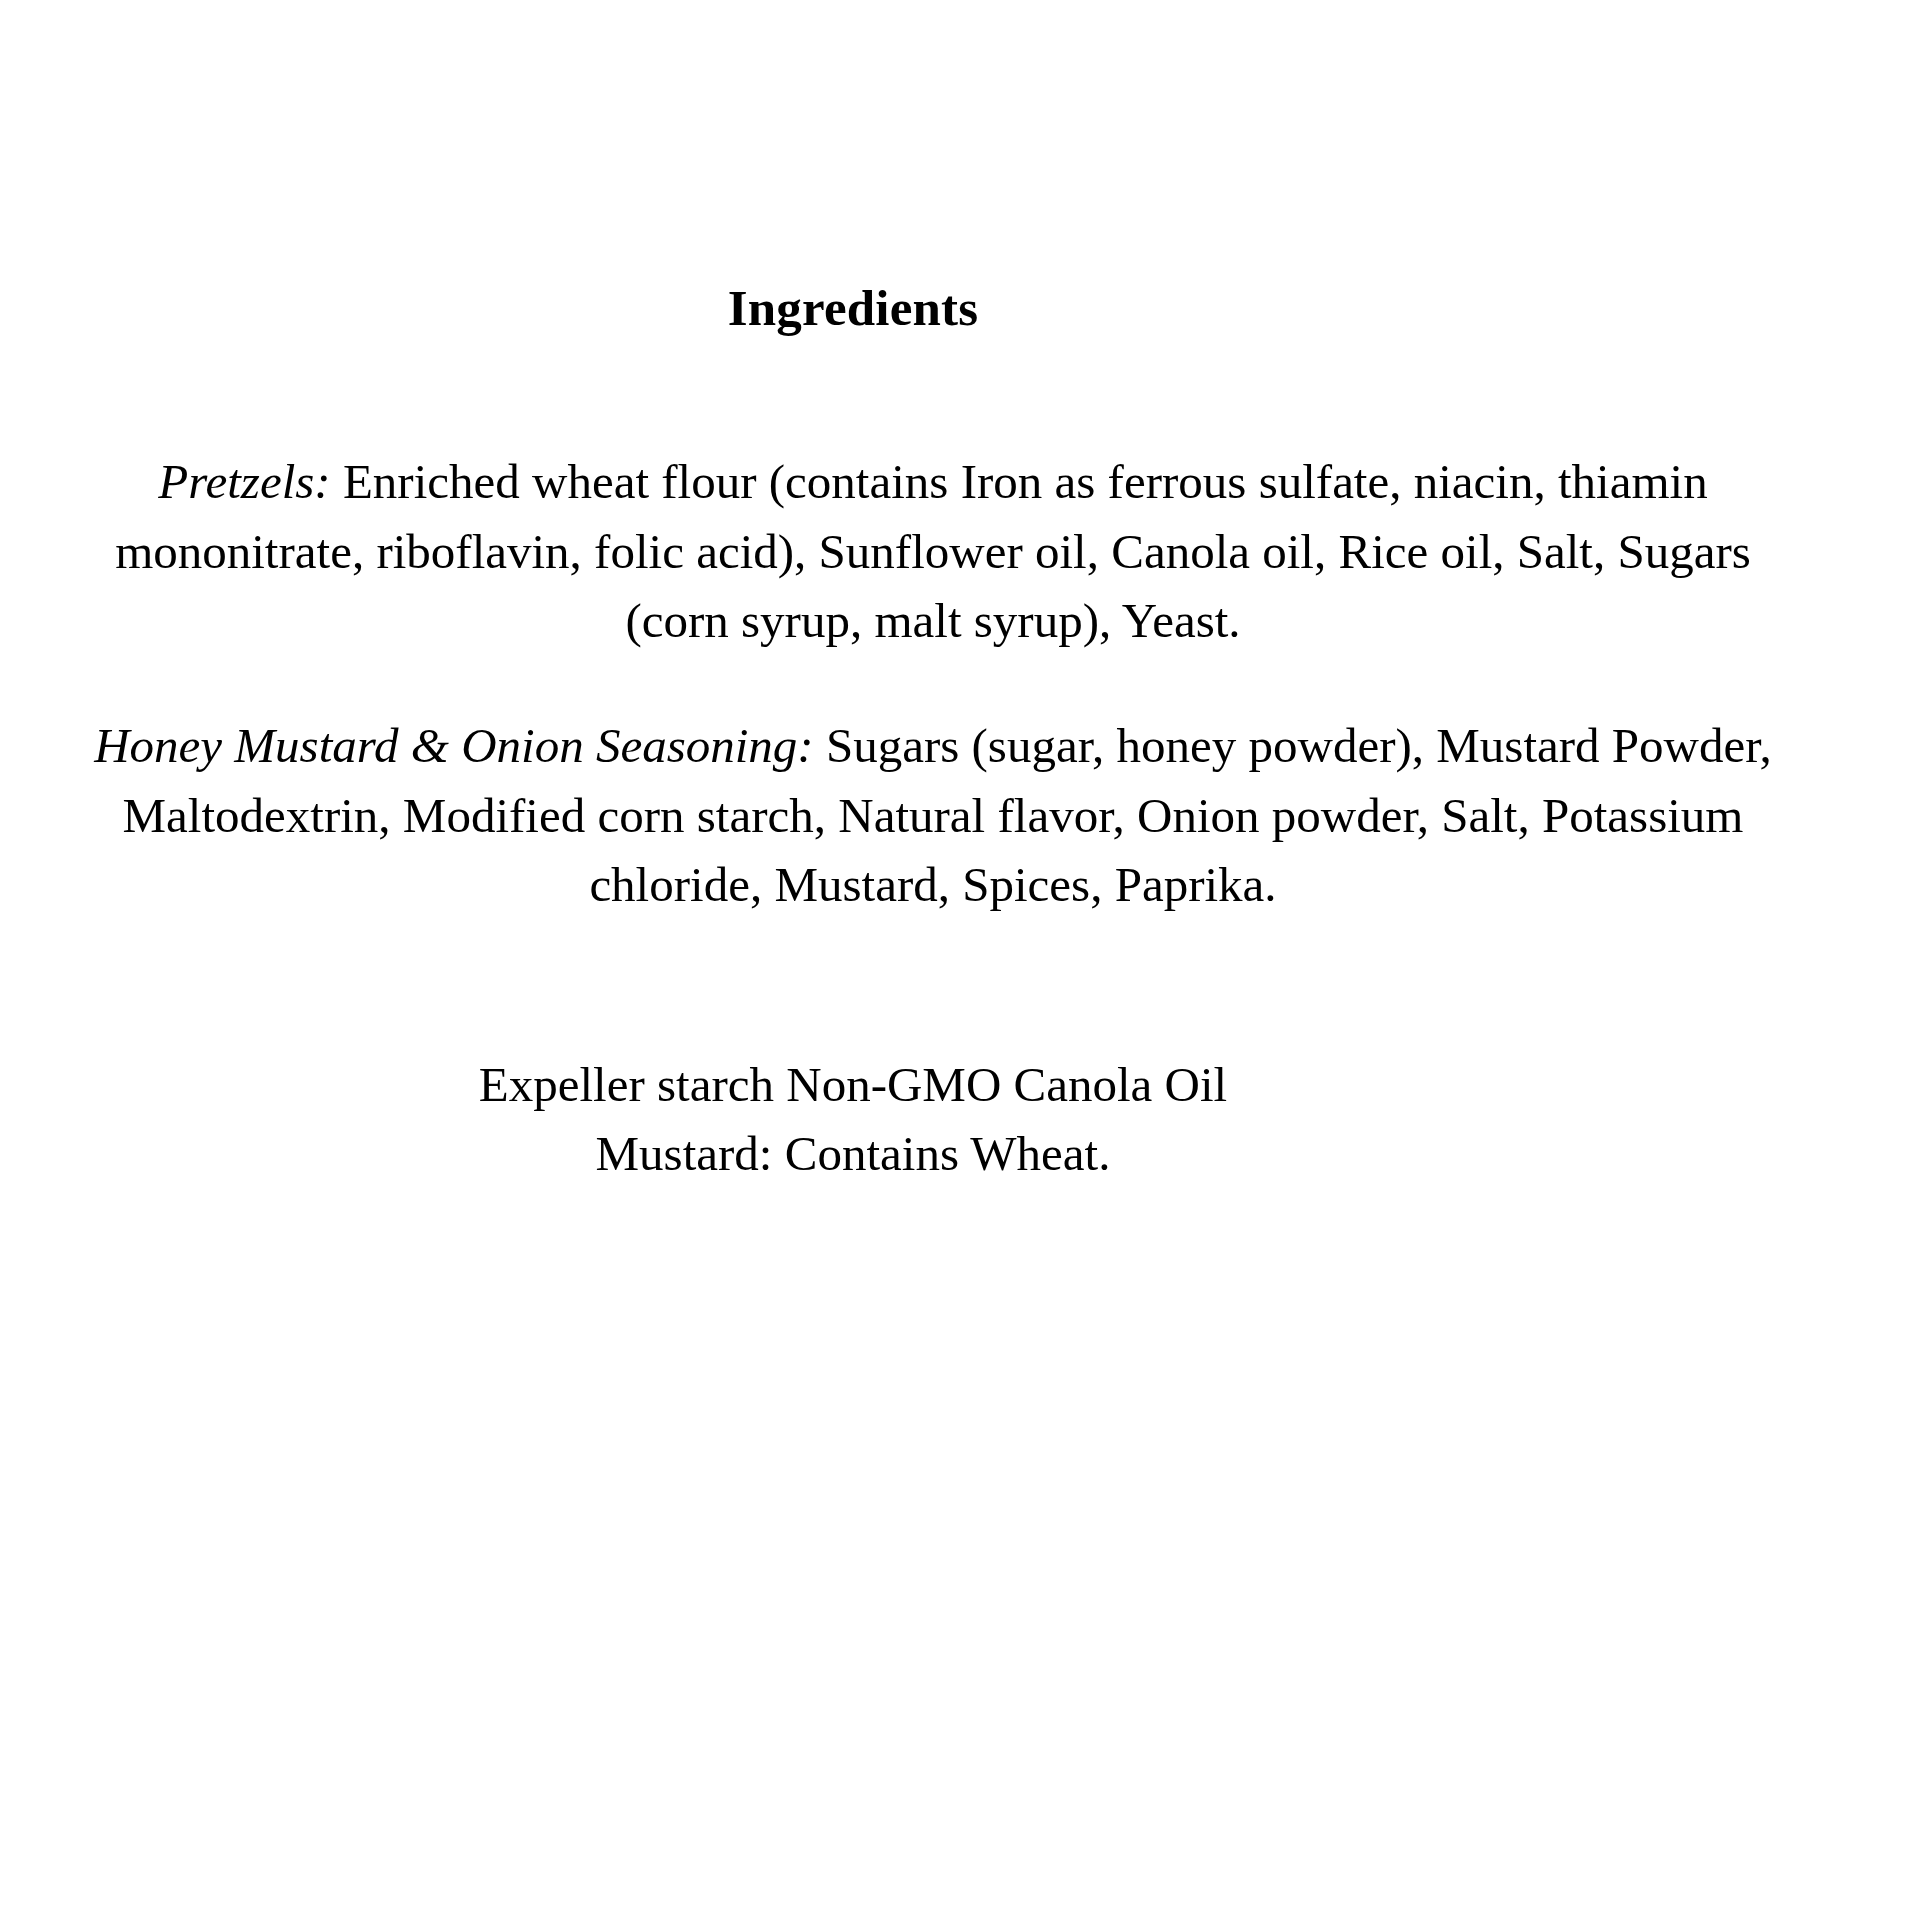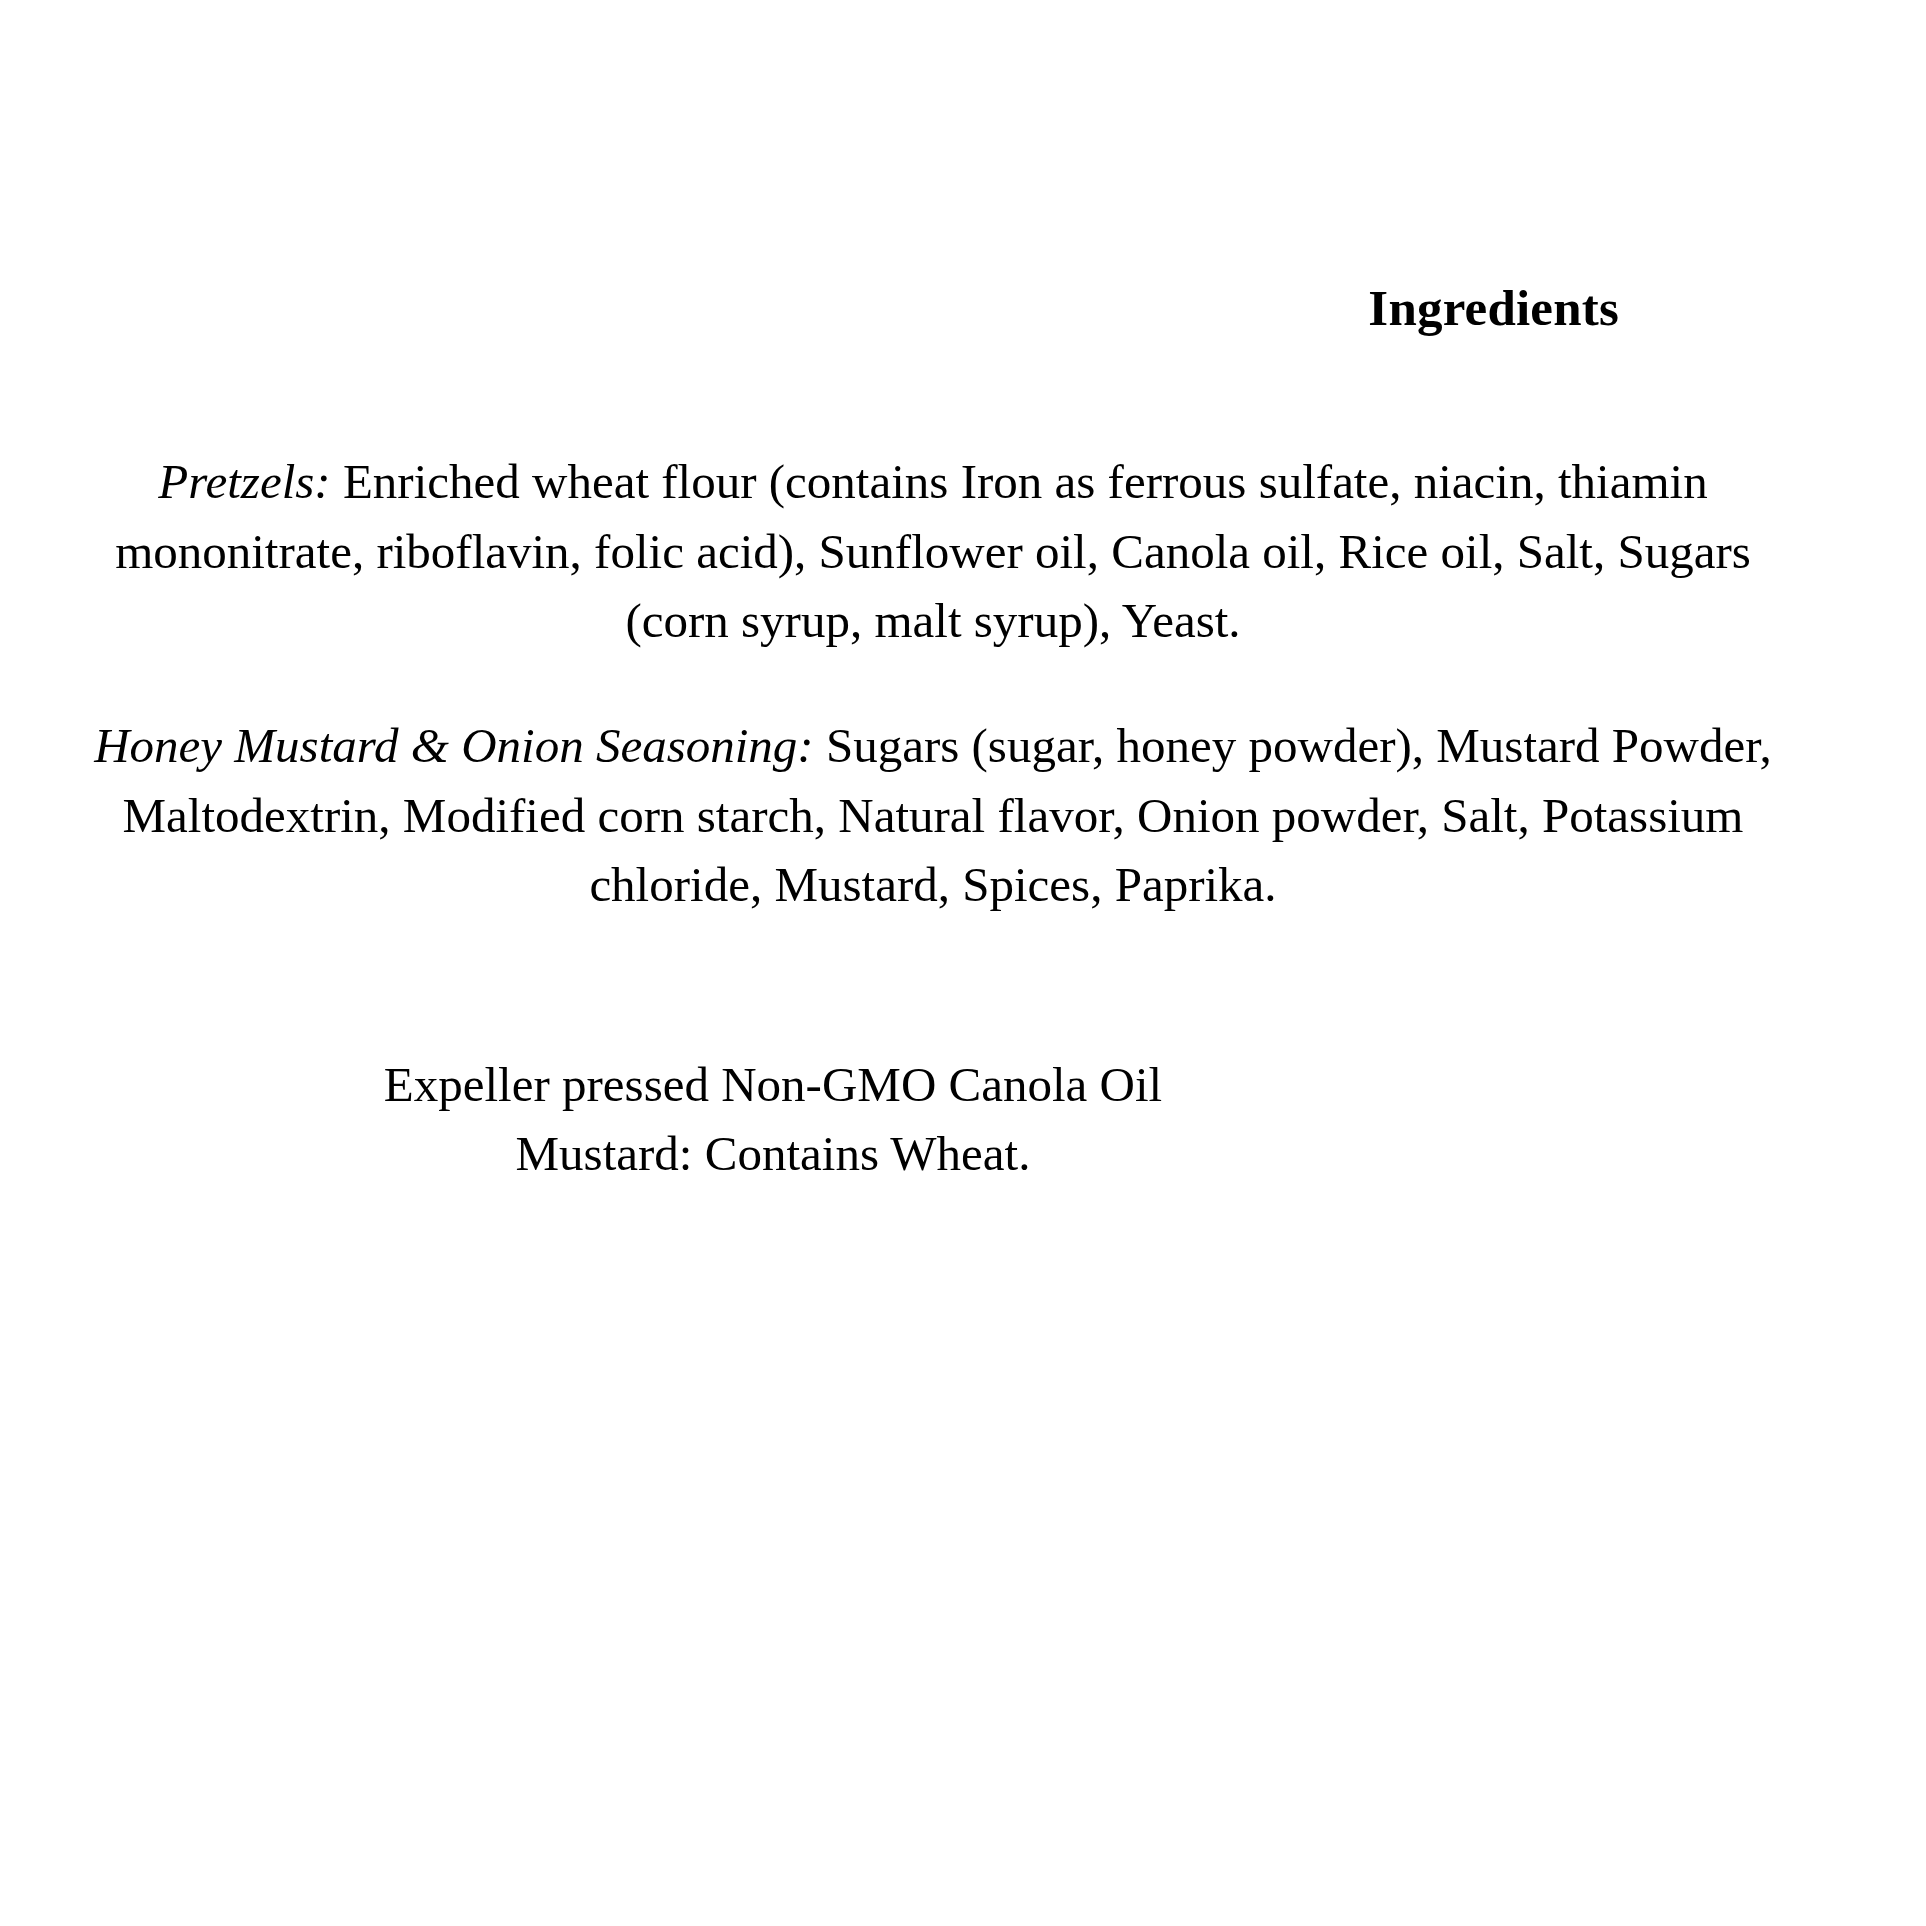--- a/index.html
+++ b/index.html
@@ -15,21 +15,21 @@
     -webkit-font-smoothing: antialiased;
   }
   .page {
     box-sizing: border-box;
     width: 1662px;
     height: 1926px;
     background: #ffffff;
     padding: 278px 43px 87px 87px;
     display: flex;
     flex-direction: column;
-    align-items: flex-end;
+    align-items: center;
   }
   .title {
     font-size: 51px;
     font-weight: bold;
     line-height: 1.2;
     text-align: center;
     margin: 0 0 108px 0;
     letter-spacing: 0.2px;
   }
   .block {
@@ -68,18 +68,18 @@
 
   <p class="block">
     <span class="label">Pretzels:</span><span class="body-text"> Enriched wheat flour (contains Iron as ferrous sulfate, niacin, thiamin mononitrate, riboflavin, folic acid), Sunflower oil, Canola oil, Rice oil, Salt, Sugars (corn syrup, malt syrup), Yeast.</span>
   </p>
 
   <p class="block">
     <span class="label">Honey Mustard &amp; Onion Seasoning:</span><span class="body-text"> Sugars (sugar, honey powder), Mustard Powder, Maltodextrin, Modified corn starch, Natural flavor, Onion powder, Salt, Potassium chloride, Mustard, Spices, Paprika.</span>
   </p>
 
   <div class="footer">
-    <div>Expeller pressed Non-GMO Canola Oil</div>
+    <div>Expeller starch Non-GMO Canola Oil</div>
     <div>Mustard: Contains Wheat.</div>
   </div>
 
 </div>
 
 
 </body></html>

